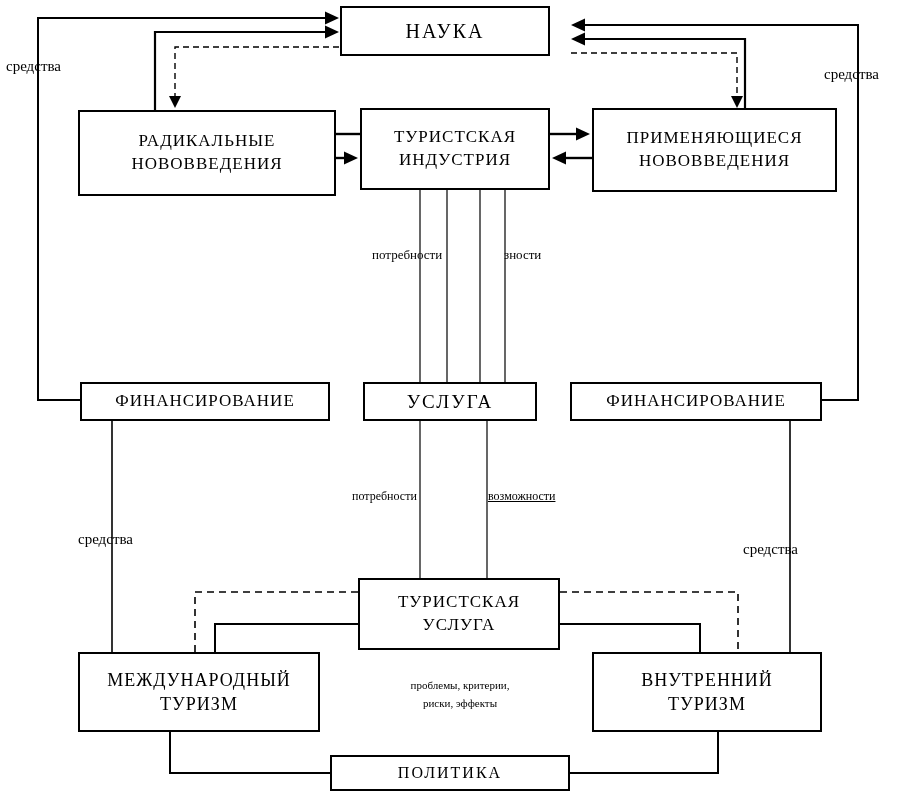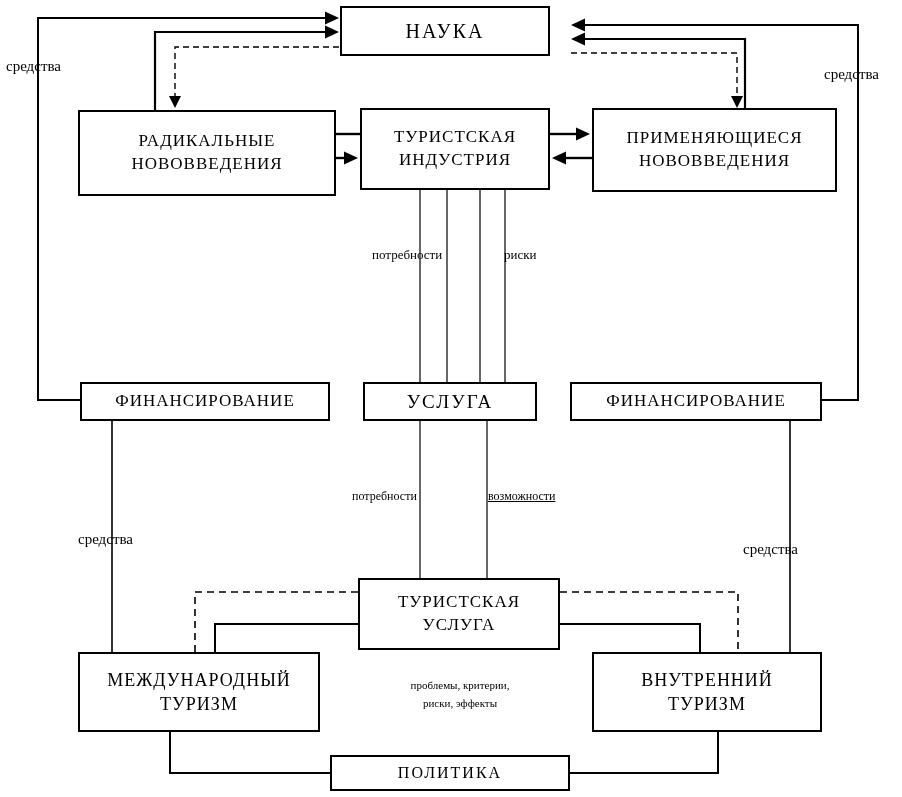--- a/index.html
+++ b/index.html
@@ -122,21 +122,21 @@
   <div class="box" style="left:330px; top:755px; width:240px; height:36px; font-size:16px; letter-spacing:2px;">
     <span>ПОЛИТИКА</span>
   </div>
 
   <div class="lbl" style="left:6px; top:58px; font-size:15px;">средства</div>
 
   <div class="lbl" style="left:824px; top:66px; font-size:15px;">средства</div>
 
   <div class="lbl" style="left:372px; top:247px; font-size:13px;">потребности</div>
 
-  <div class="lbl" style="left:504px; top:247px; font-size:13px;">риски</div>
+  <div class="lbl" style="left:504px; top:247px; font-size:13px;">зности</div>
 
   <div class="lbl" style="left:352px; top:489px; font-size:12px;">потребности</div>
 
   <div class="lbl" style="left:488px; top:489px; font-size:12px;text-decoration:underline;">возможности</div>
 
   <div class="lbl" style="left:78px; top:531px; font-size:15px;">средства</div>
 
   <div class="lbl" style="left:743px; top:541px; font-size:15px;">средства</div>
 
   <div class="lbl" style="left:375px; top:676px; width:170px; font-size:11px; text-align:center; line-height:18px;">проблемы, критерии,

